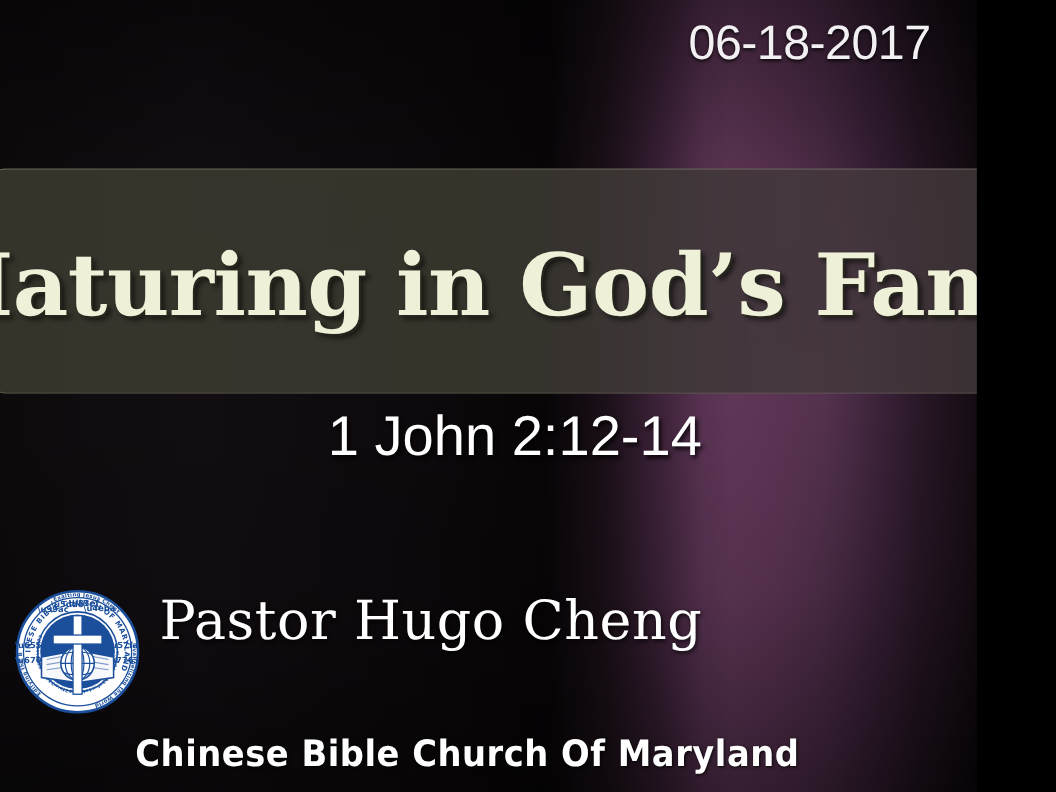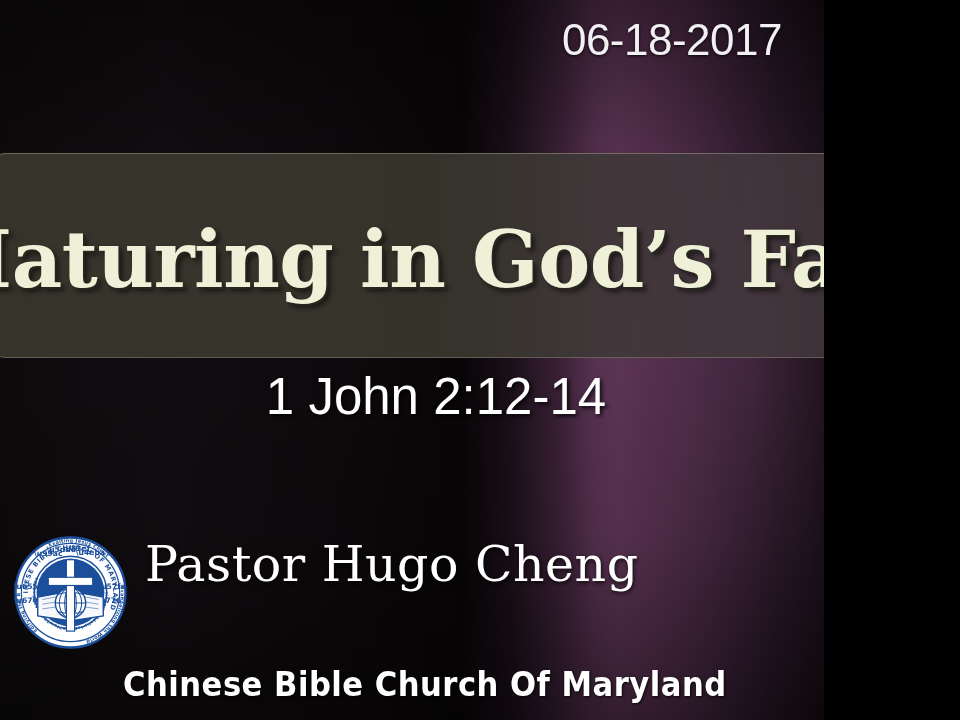--- a/index.html
+++ b/index.html
@@ -6,21 +6,21 @@
     margin: 0;
     padding: 0;
     background: #000;
   }
   body {
     font-family: "Liberation Sans", sans-serif;
   }
 
   #slide {
     position: relative;
-    width: 824px;
+    width: 888px;
     height: 720px;
     overflow: hidden;
     background-color: #0a0608;
   }
 
   
   .bg-base {
     position: absolute;
     inset: 0;
     background: linear-gradient(90deg,

